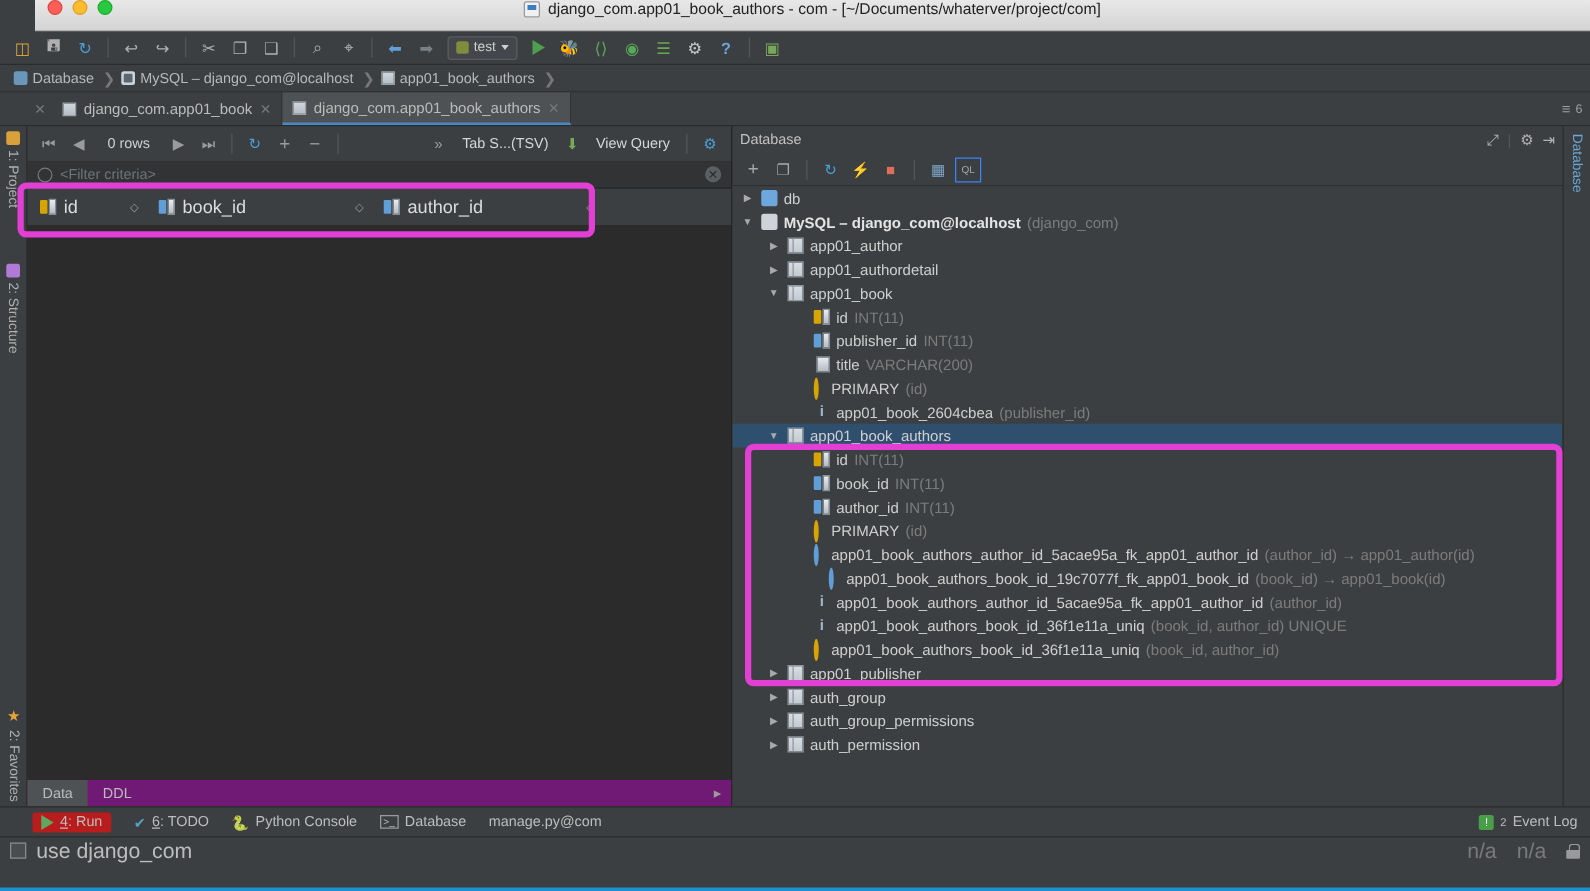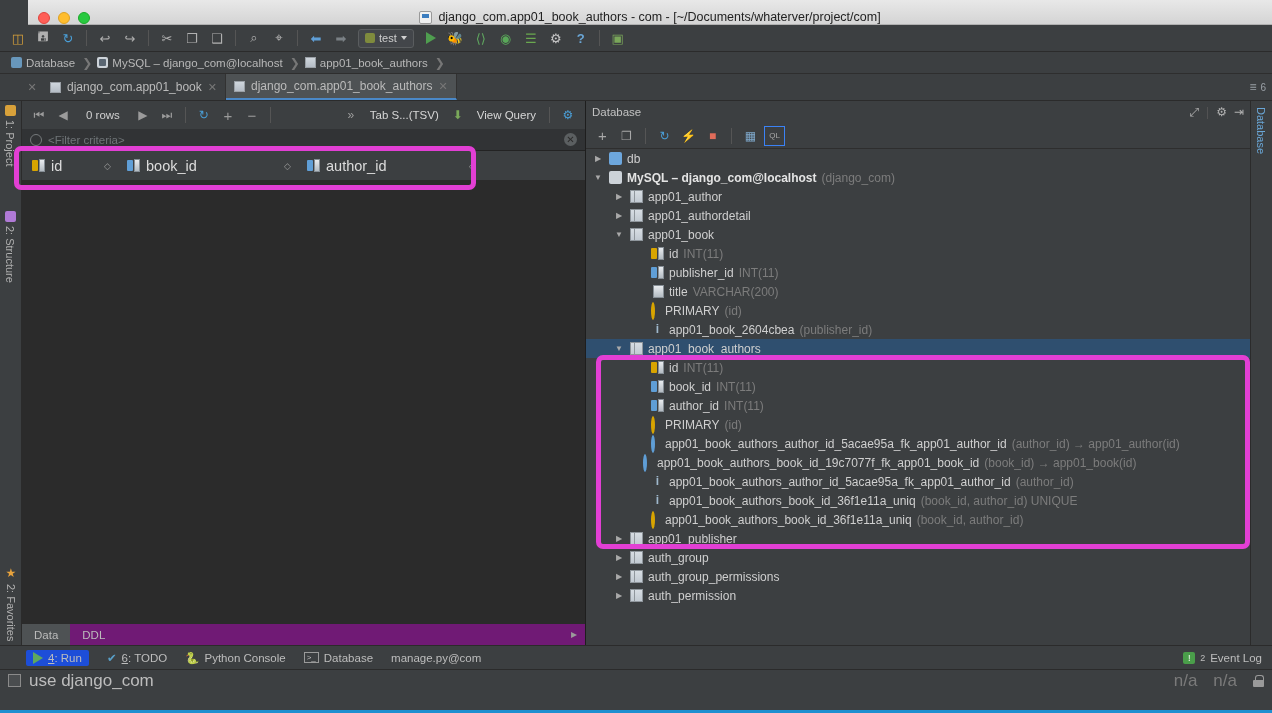--- a/index.html
+++ b/index.html
@@ -8,21 +8,21 @@
     font-family:"Liberation Sans", sans-serif;
     background:#3c3f41; color:#bbbbbb;
     -webkit-font-smoothing:none;
   }
   .app { position:relative; width:1272px; height:713px; background:#3c3f41; }
 
   
   .titlebar {
     height:25px; background:linear-gradient(#e8e8e8,#d4d4d4);
     border-bottom:1px solid #b0b0b0;
-    display:flex; align-items:flex-end; position:relative;margin-left:28px;
+    display:flex; align-items:flex-start; position:relative;margin-left:28px;
   }
   .tl-lights { display:flex; gap:8px; padding-left:10px; }
   .light { width:12px; height:12px; border-radius:50%; }
   .l-red{background:#ff5f57;border:1px solid #e0443e;}
   .l-yel{background:#ffbd2e;border:1px solid #dea123;}
   .l-grn{background:#28c940;border:1px solid #1aab29;}
   .tl-title {
     position:absolute; left:0; right:0; text-align:center;
     font-size:12.5px; color:#222; display:flex; align-items:center;
     justify-content:center; gap:6px; pointer-events:none;
@@ -139,21 +139,21 @@
      background:linear-gradient(#e9ecef,#b3bbc2);border:1px solid #868e95;}
   .colglyph.plain .c{left:2px;right:0;width:auto;}
 
   .rightrail{width:22px;background:#3c3f41;border-left:1px solid #2b2b2b;position:relative;}
 
   
   .bottom{position:absolute;left:0;right:0;bottom:0;height:68px;background:#3c3f41;}
   .toolwin{height:24px;display:flex;align-items:center;gap:18px;padding-left:26px;
      border-top:1px solid #2b2b2b;font-size:11.5px;color:#bdbdbd;}
   .twitem{display:flex;align-items:center;gap:5px;}
-  .twitem.active{background:#1d4ed8;padding:2px 7px;border-radius:2px;}
+  .twitem.active{background:#b91c1c;padding:2px 7px;border-radius:2px;}
   .twitem u{text-decoration:underline;}
   .eventlog{margin-left:auto;display:flex;align-items:center;gap:5px;padding-right:10px;}
   .badge-green{width:12px;height:12px;background:#4a9e4a;border-radius:2px;position:relative;color:#fff;font-size:9px;text-align:center;line-height:12px;}
   .statusbar{height:22px;display:flex;align-items:center;gap:8px;padding:0 8px;
      font-size:17px;color:#bdbdbd;border-top:1px solid #2b2b2b;}
   .sb-ico{width:13px;height:13px;border:1px solid #8a8a8a;background:#4a4d4f;}
   .sb-right{margin-left:auto;display:flex;align-items:center;gap:16px;color:#7a7a7a;}
   .lock{width:11px;height:12px;position:relative;display:inline-block;}
   .lock:before{content:"";position:absolute;left:2px;top:0;width:7px;height:5px;border:1.5px solid #9a9a9a;border-bottom:none;border-radius:3px 3px 0 0;}
   .lock:after{content:"";position:absolute;left:0;bottom:0;width:11px;height:7px;background:#9a9a9a;border-radius:1px;}
@@ -458,21 +458,21 @@
             <span class="keyglyph"><span class="hd"></span><span class="st"></span></span>
             <span class="nlabel">PRIMARY</span>
             <span class="ntype">(id)</span>
           </div>
           <div class="node" style="padding-left: 48px;">
             <span class="arrow empty">▶</span>
             <span class="keyglyph blue"><span class="hd"></span><span class="st"></span></span>
             <span class="nlabel">app01_book_authors_author_id_5acae95a_fk_app01_author_id</span>
             <span class="ntype">(author_id) → app01_author(id)</span>
           </div>
-          <div class="node" style="padding-left: 40px;">
+          <div class="node" style="padding-left: 60px;">
             <span class="arrow empty">▶</span>
             <span class="keyglyph blue"><span class="hd"></span><span class="st"></span></span>
             <span class="nlabel">app01_book_authors_book_id_19c7077f_fk_app01_book_id</span>
             <span class="ntype">(book_id) → app01_book(id)</span>
           </div>
           <div class="node" style="padding-left: 48px;">
             <span class="arrow empty">▶</span>
             <span class="ico ico-idx">i</span>
             <span class="nlabel">app01_book_authors_author_id_5acae95a_fk_app01_author_id</span>
             <span class="ntype">(author_id)</span>

